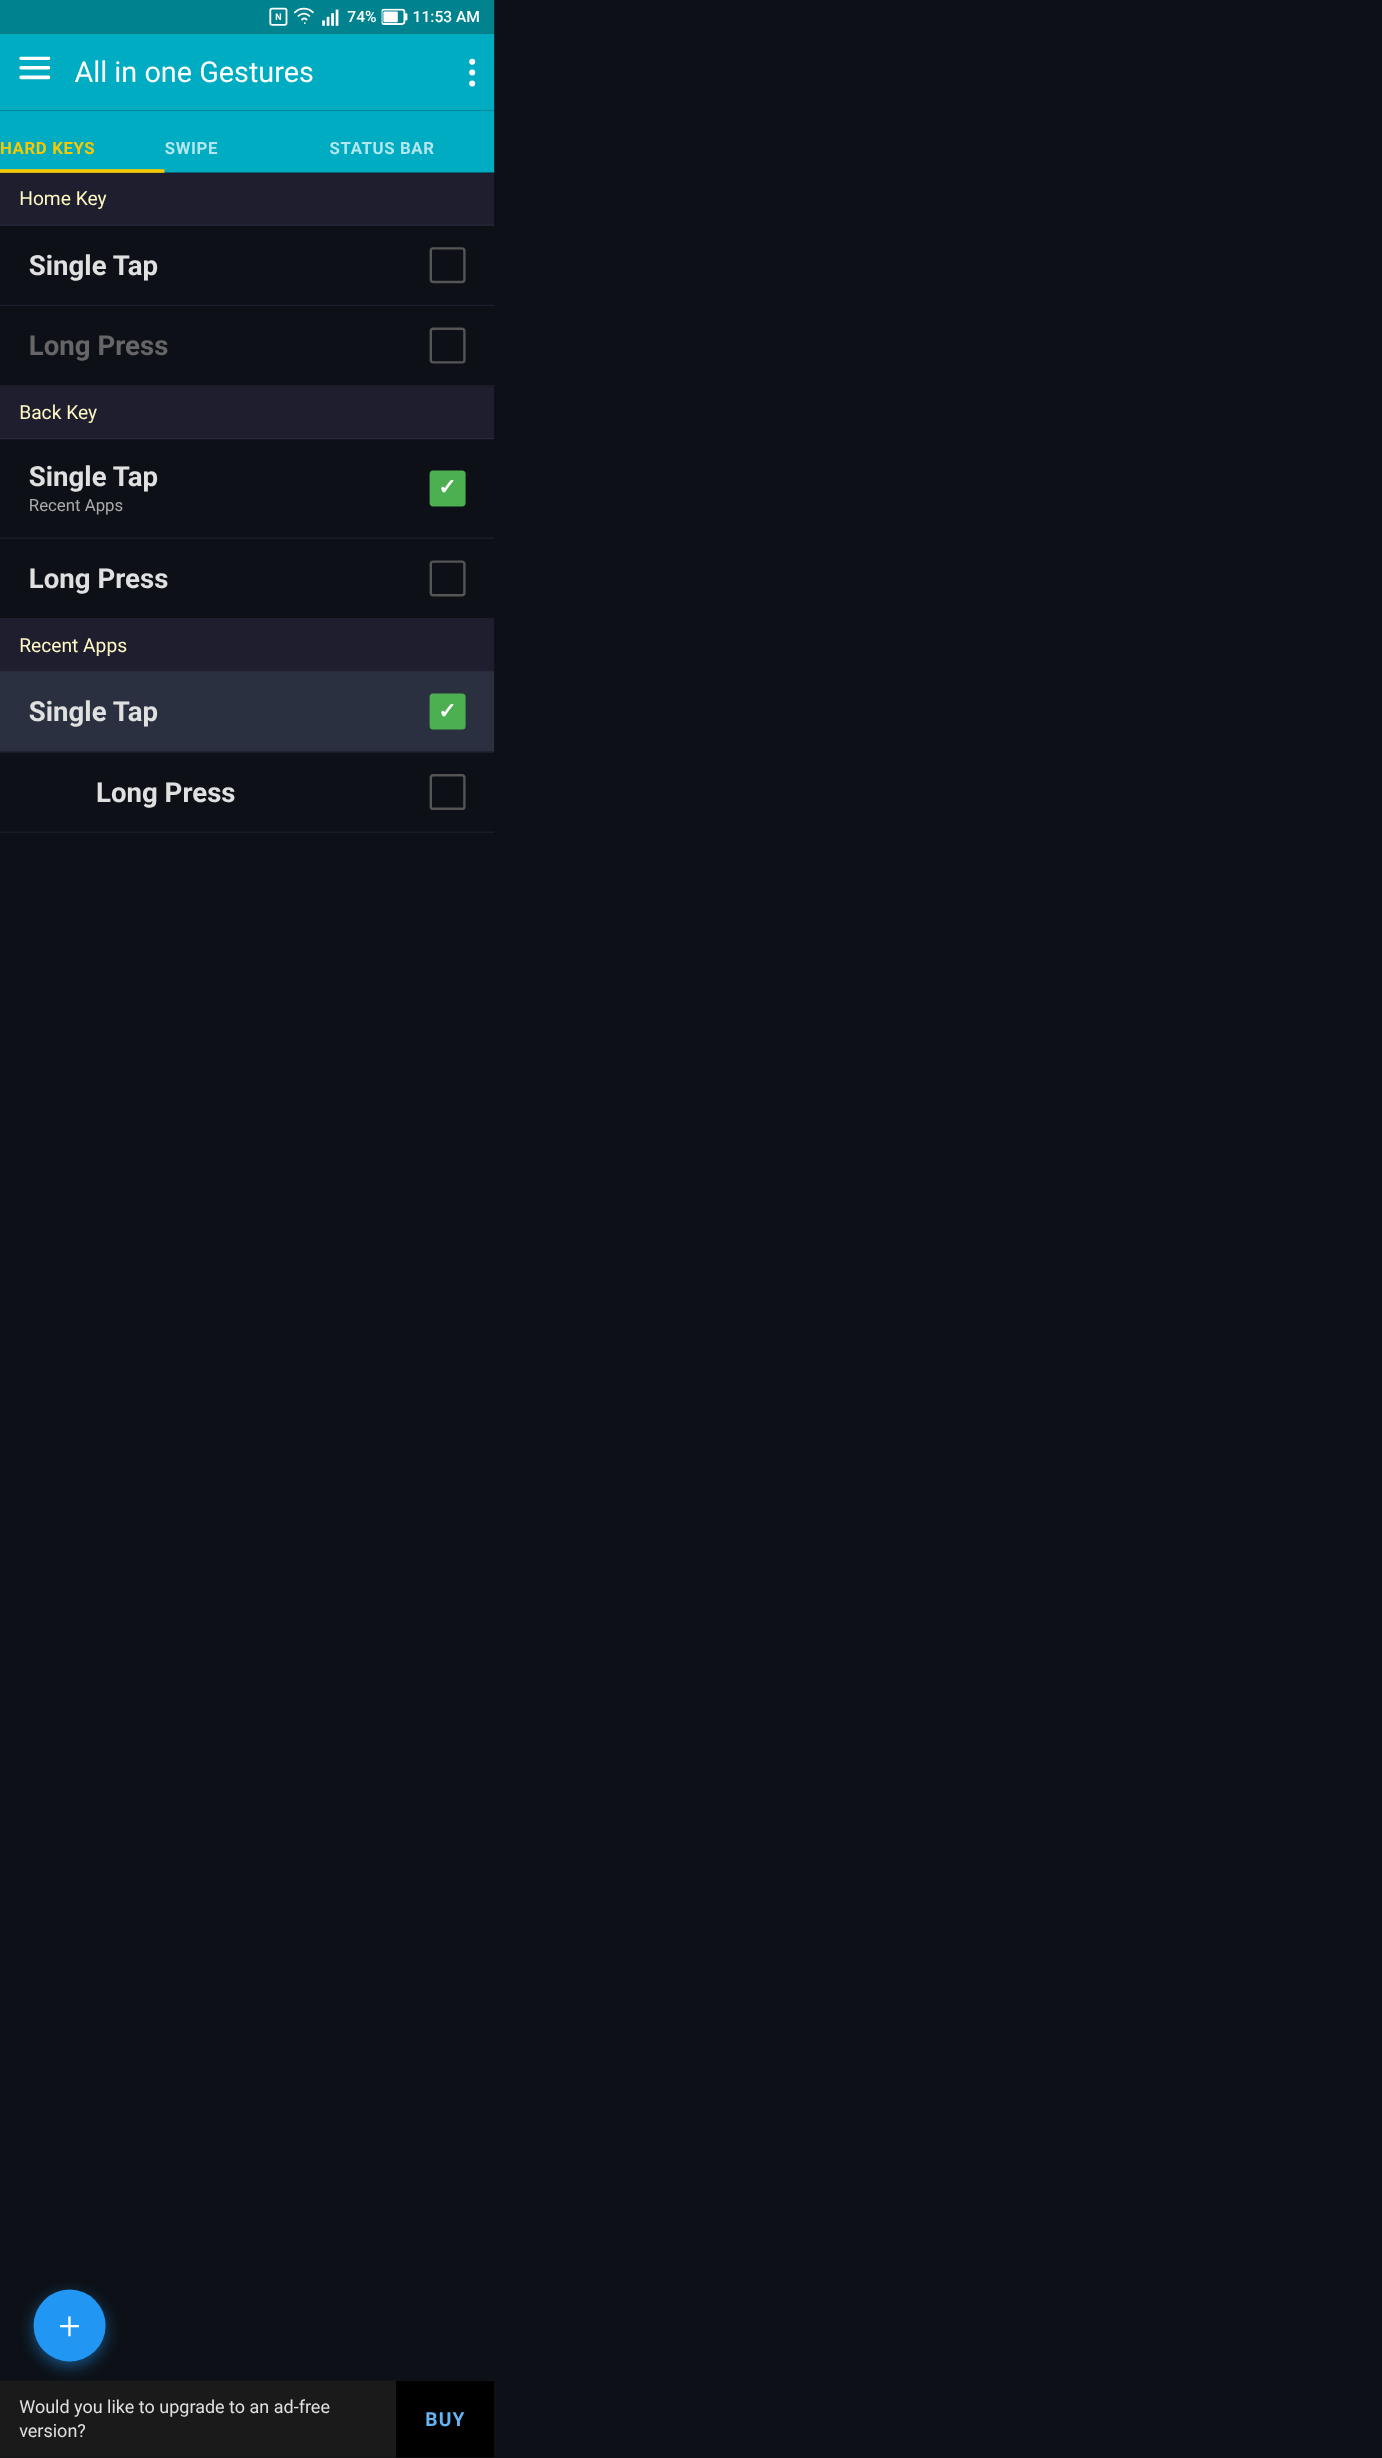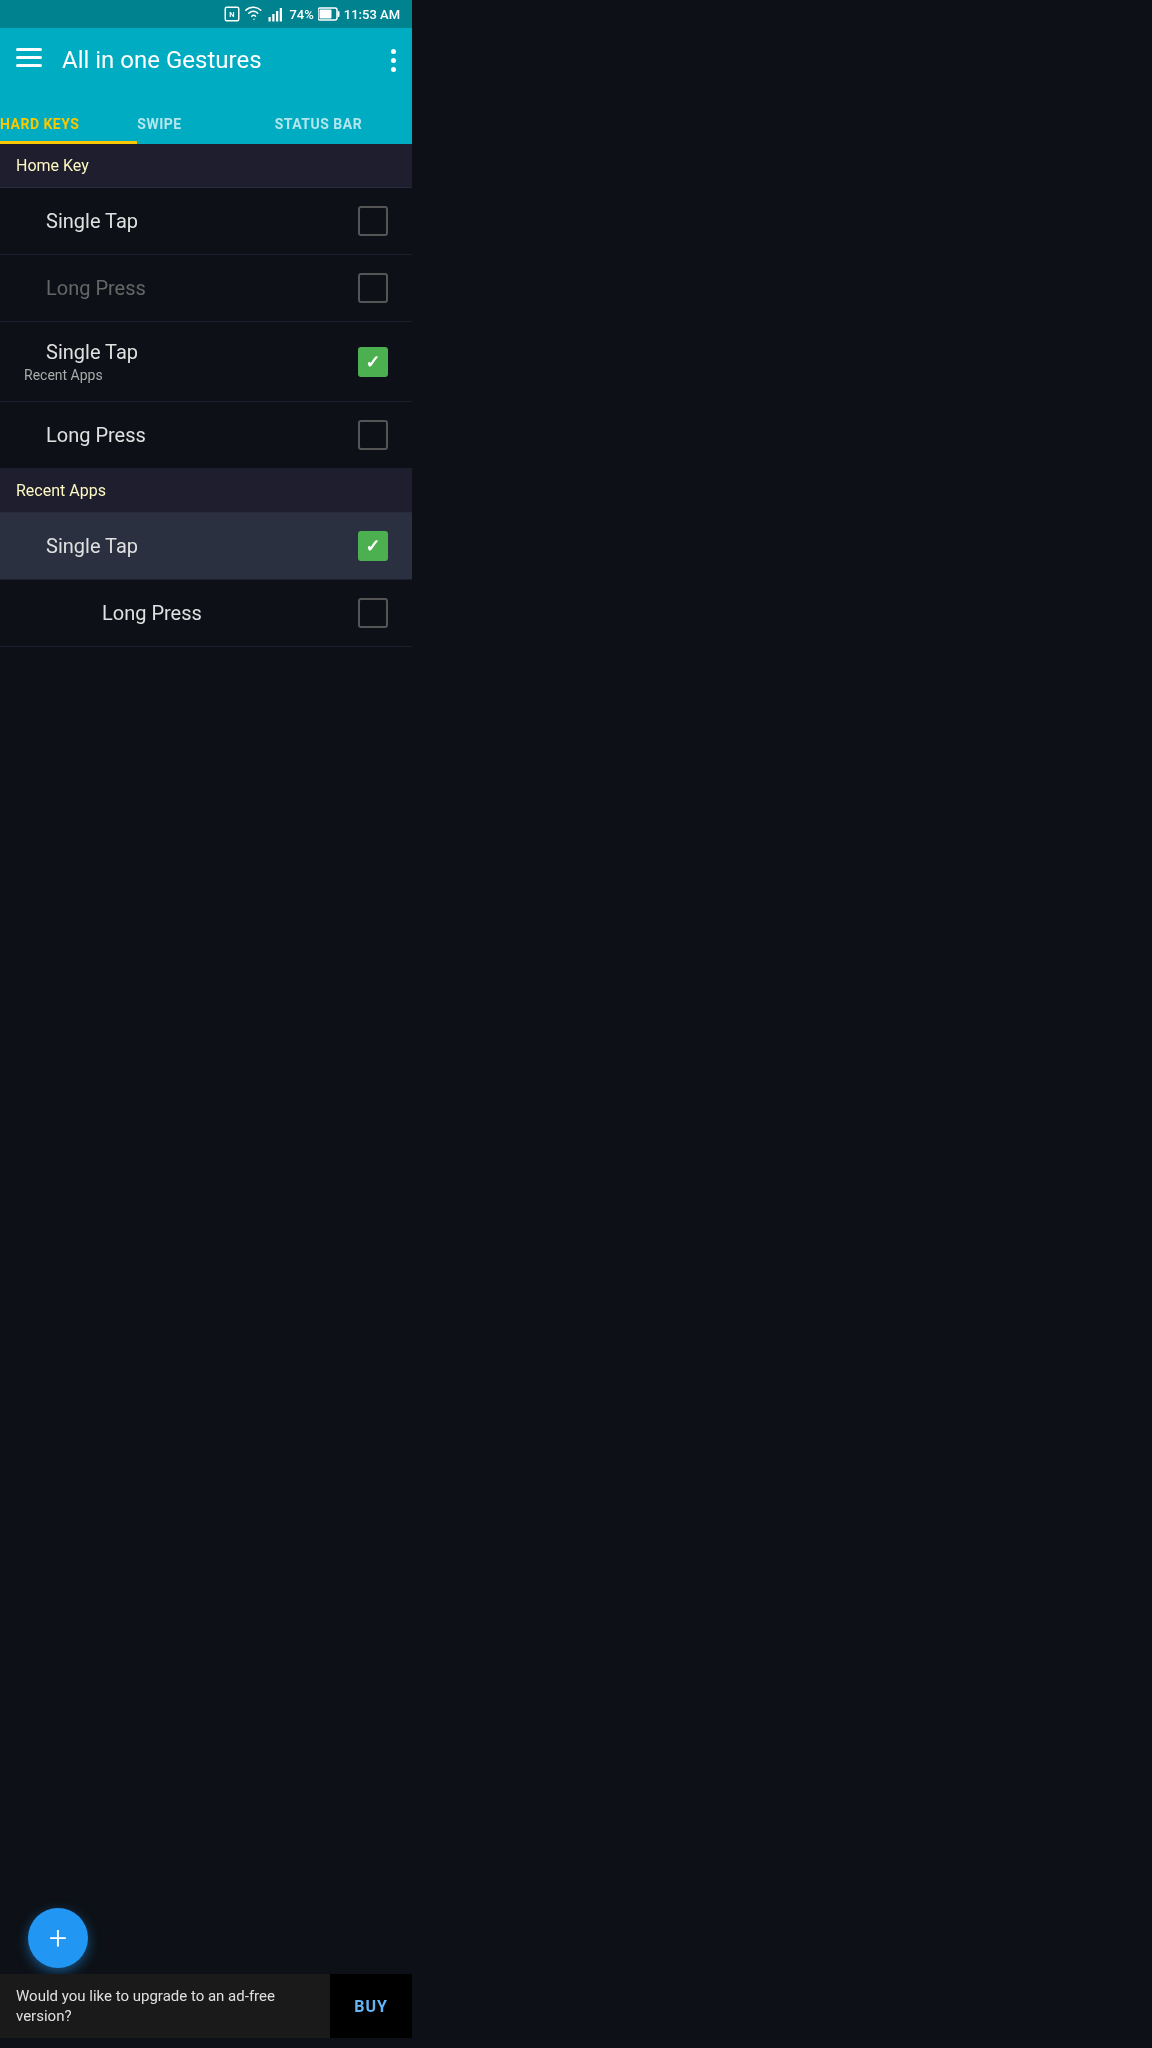--- a/index.html
+++ b/index.html
@@ -132,23 +132,22 @@
     .list-item.highlighted {
       background: #2a3040;
     }
     .list-item-content {
       display: flex;
       flex-direction: column;
       gap: 3px;
     }
     .list-item-title {
       color: #e0e0e0;
-      font-size: 20px;
-      font-weight: 400;
-      margin-left: 22px;
+      font-size: 23px;
+      font-weight: 700;
     }
     .list-item-subtitle {
       color: #aaa;
       font-size: 14px;
     }
     .list-item-title.dimmed {
       color: #666;
     }
 
     
@@ -194,21 +193,21 @@
     .fab-icon {
       color: white;
       font-size: 32px;
       line-height: 1;
       font-weight: 300;
     }
 
     
     .bottom-banner {
       position: fixed;
-      bottom: 10px;
+      bottom: 0;
       left: 0;
       right: 0;
       width: 412px;
       height: 64px;
       display: flex;
       align-items: center;
       background: #1a1a1a;
       z-index: 20;
     }
     .banner-text-area {
@@ -309,20 +308,23 @@
     <div class="checkbox"></div>
   </div>
 
   <div class="list-item">
     <div class="list-item-content">
       <span class="list-item-title dimmed">Long Press</span>
     </div>
     <div class="checkbox"></div>
   </div>
 
+  <div class="section-header">
+    <span class="section-header-text">Back Key</span>
+  </div>
 
   <div class="list-item">
     <div class="list-item-content">
       <span class="list-item-title">Single Tap</span>
       <span class="list-item-subtitle">Recent Apps</span>
     </div>
     <div class="checkbox checked"></div>
   </div>
 
   <div class="list-item">

